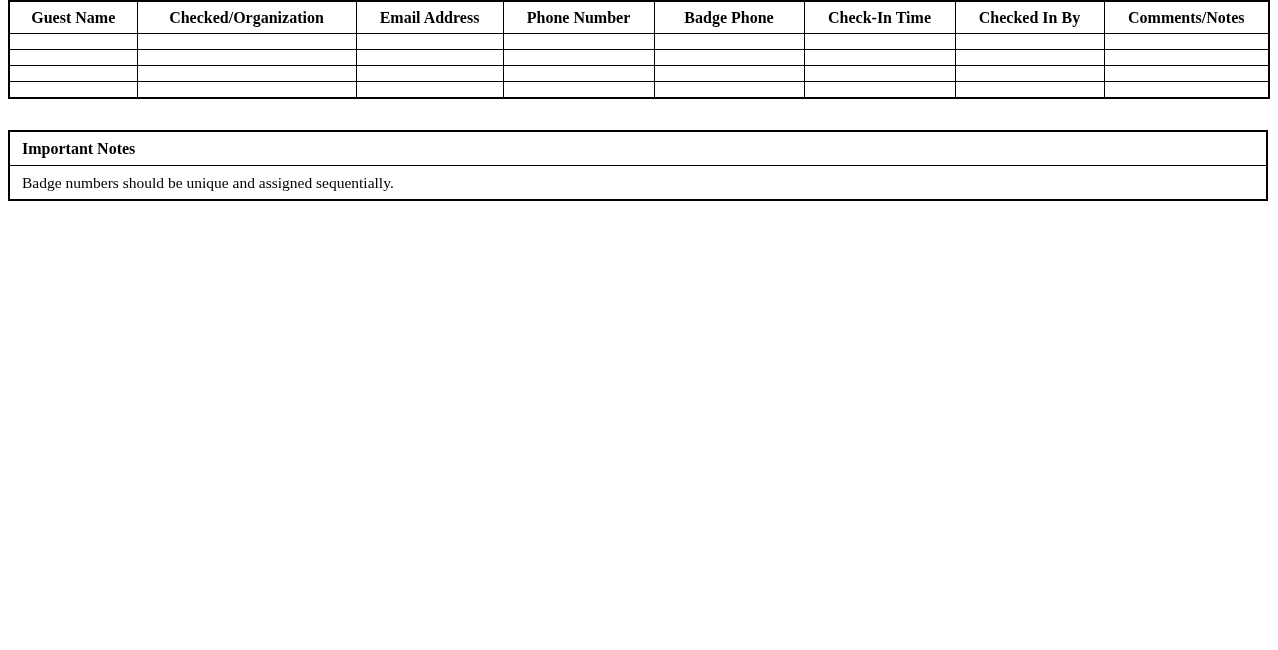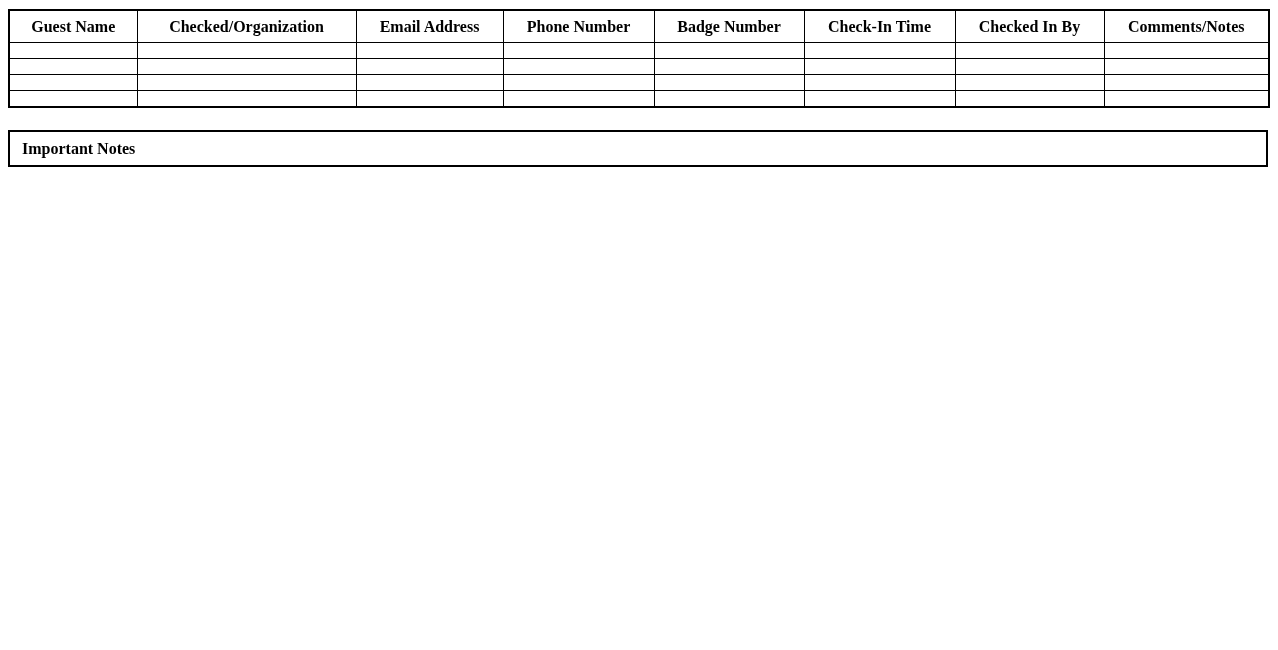--- a/index.html
+++ b/index.html
@@ -14,21 +14,21 @@
     background: #ffffff;
     font-family: "Liberation Serif", serif;
     color: #000000;
     overflow: hidden;
   }
 
   
   table.checkin {
     position: absolute;
     left: 8px;
-    top: 9px;
+    top: 0;
     width: 1260px;
     border-collapse: collapse;
     table-layout: fixed;
     border: 2px solid #000000;
   }
   table.checkin th,
   table.checkin td {
     border: 1px solid #000000;
     padding: 0;
     overflow: hidden;
@@ -86,21 +86,21 @@
       <col style="width:151px">
       <col style="width:149px">
       <col style="width:165px">
     </colgroup>
     <thead>
       <tr>
         <th>Guest Name</th>
         <th>Checked/Organization</th>
         <th>Email Address</th>
         <th>Phone Number</th>
-        <th>Badge Number</th>
+        <th>Badge Phone</th>
         <th>Check-In Time</th>
         <th>Checked In By</th>
         <th>Comments/Notes</th>
       </tr>
     </thead>
     <tbody>
       <tr>
         <td class="entry-cell"></td>
         <td class="entry-cell"></td>
         <td class="entry-cell"></td>
@@ -141,16 +141,19 @@
         <td class="entry-cell"></td>
       </tr>
     </tbody>
   </table>
 
   <table class="notes">
     <tbody>
       <tr>
         <td class="notes-title">Important Notes</td>
       </tr>
+      <tr>
+        <td>Badge numbers should be unique and assigned sequentially.</td>
+      </tr>
     </tbody>
   </table>
 
 </div>
 
 </body></html>

